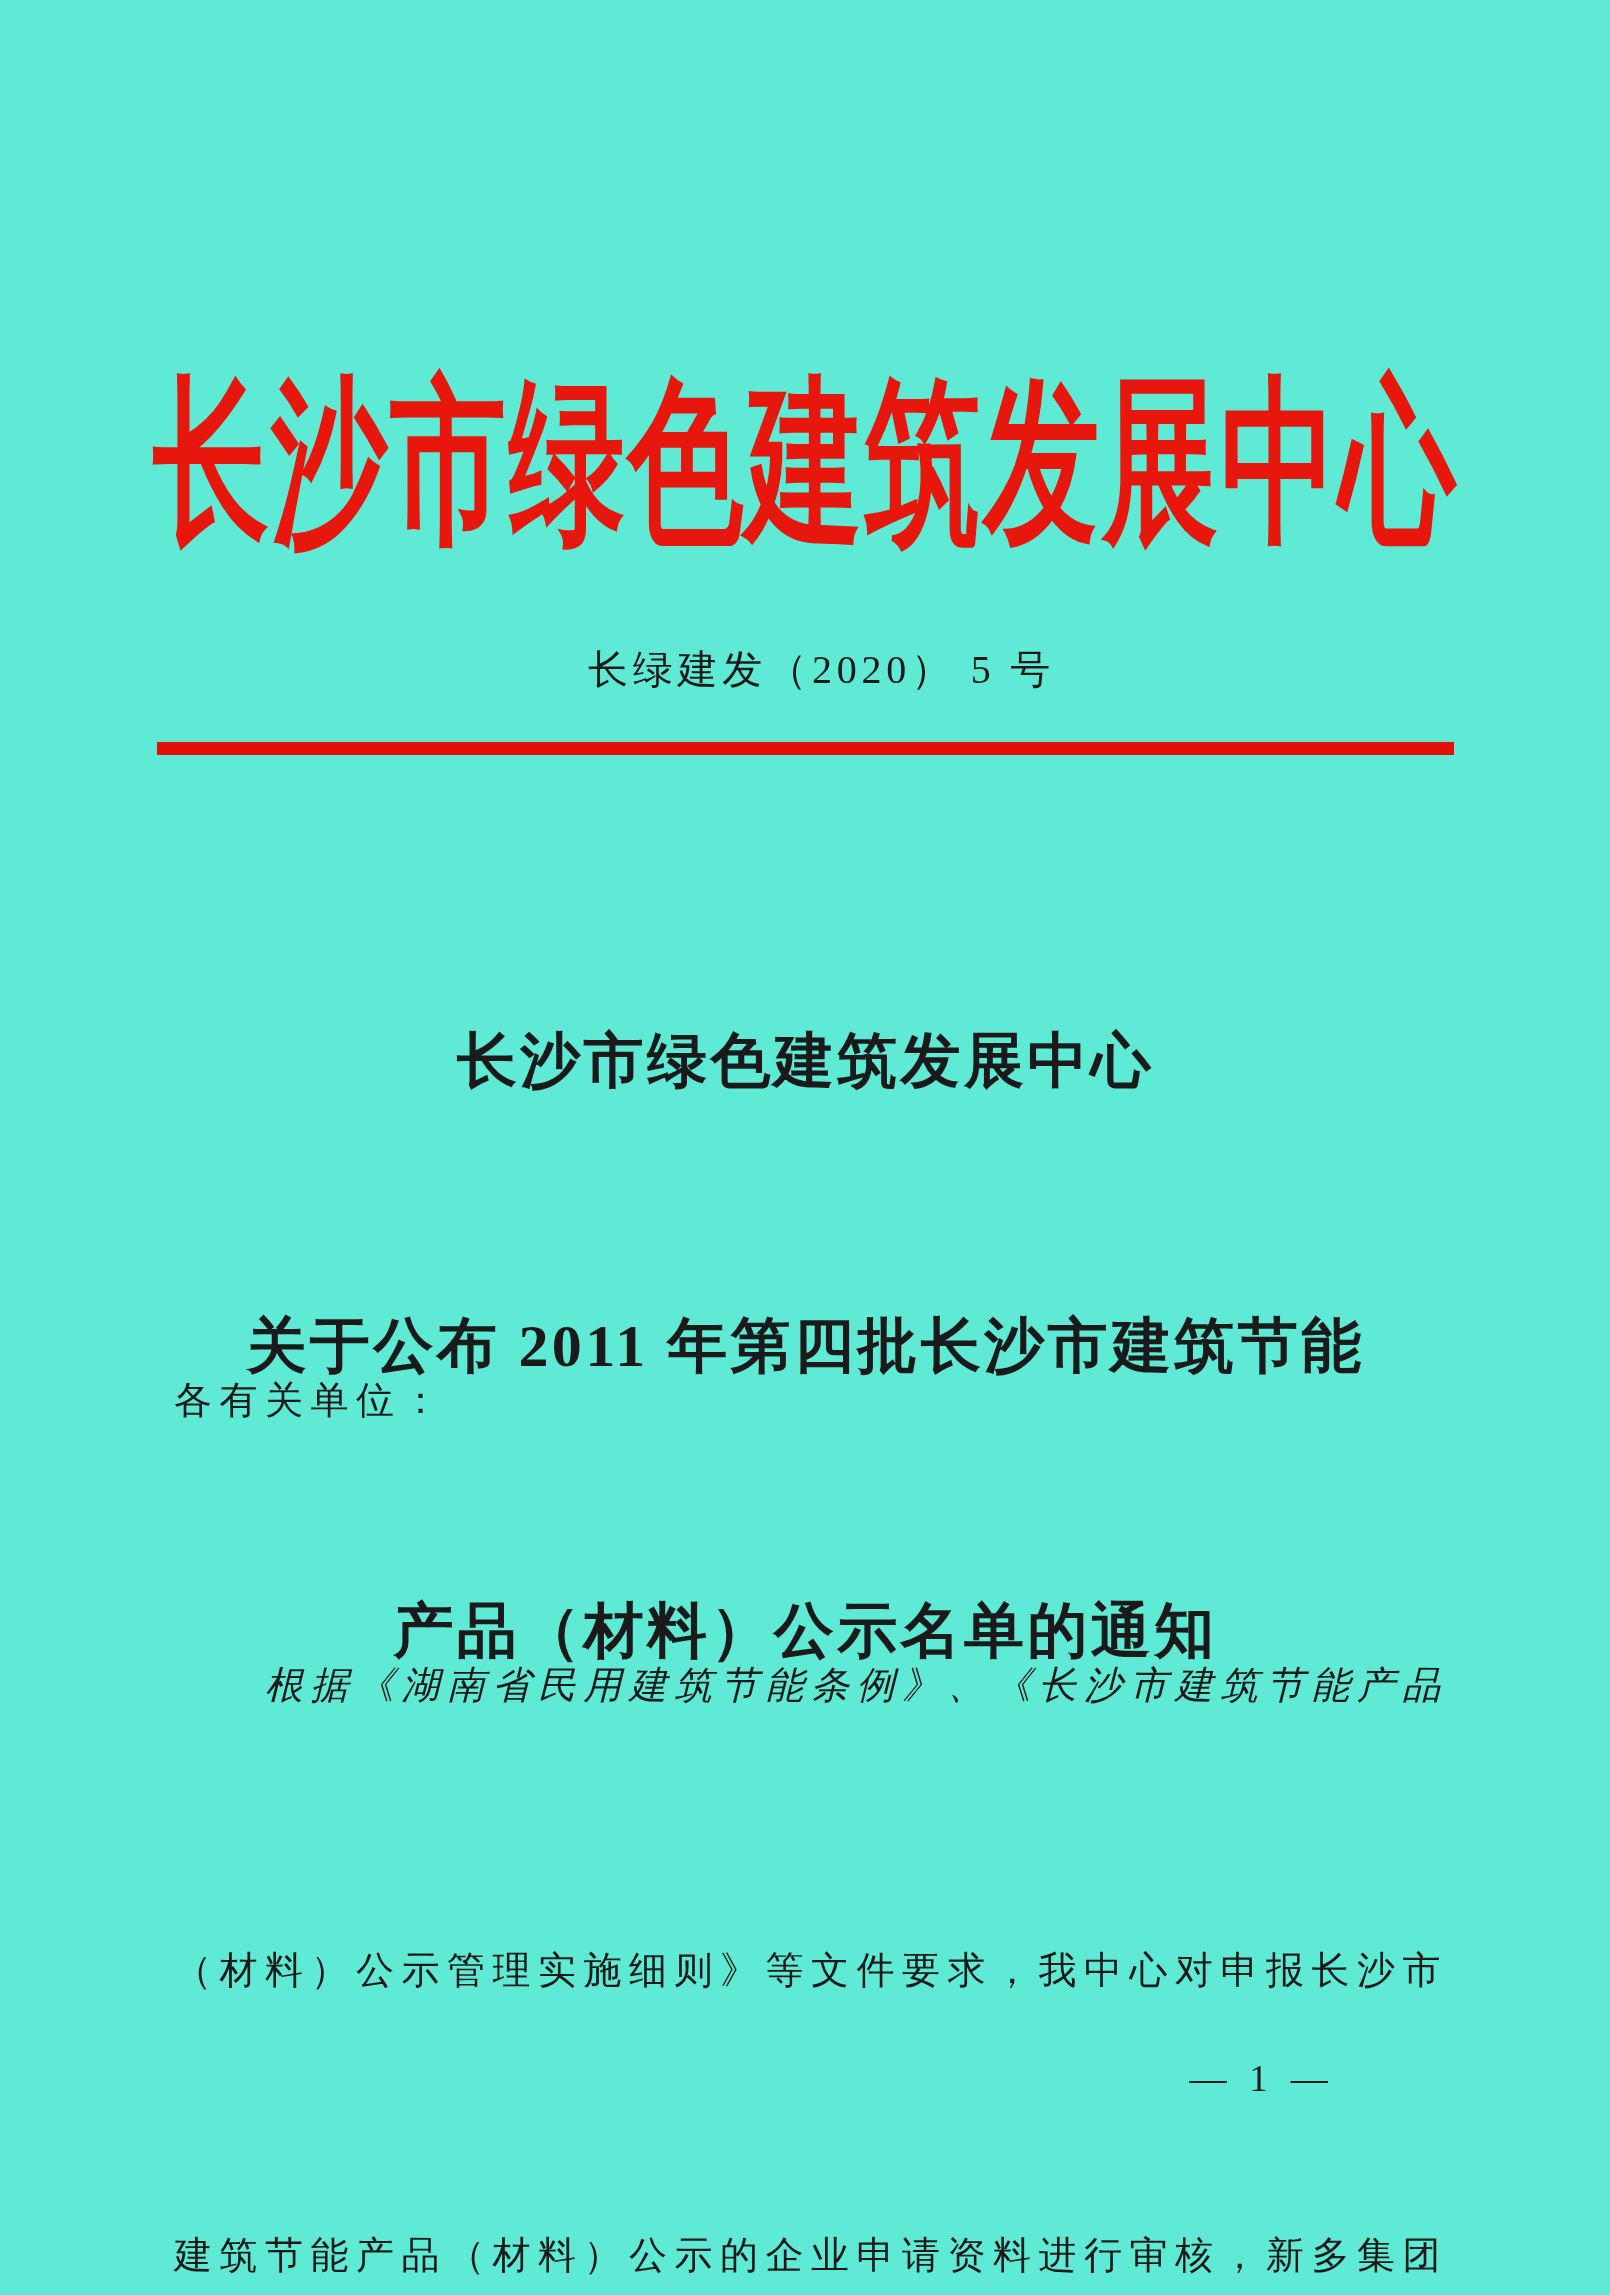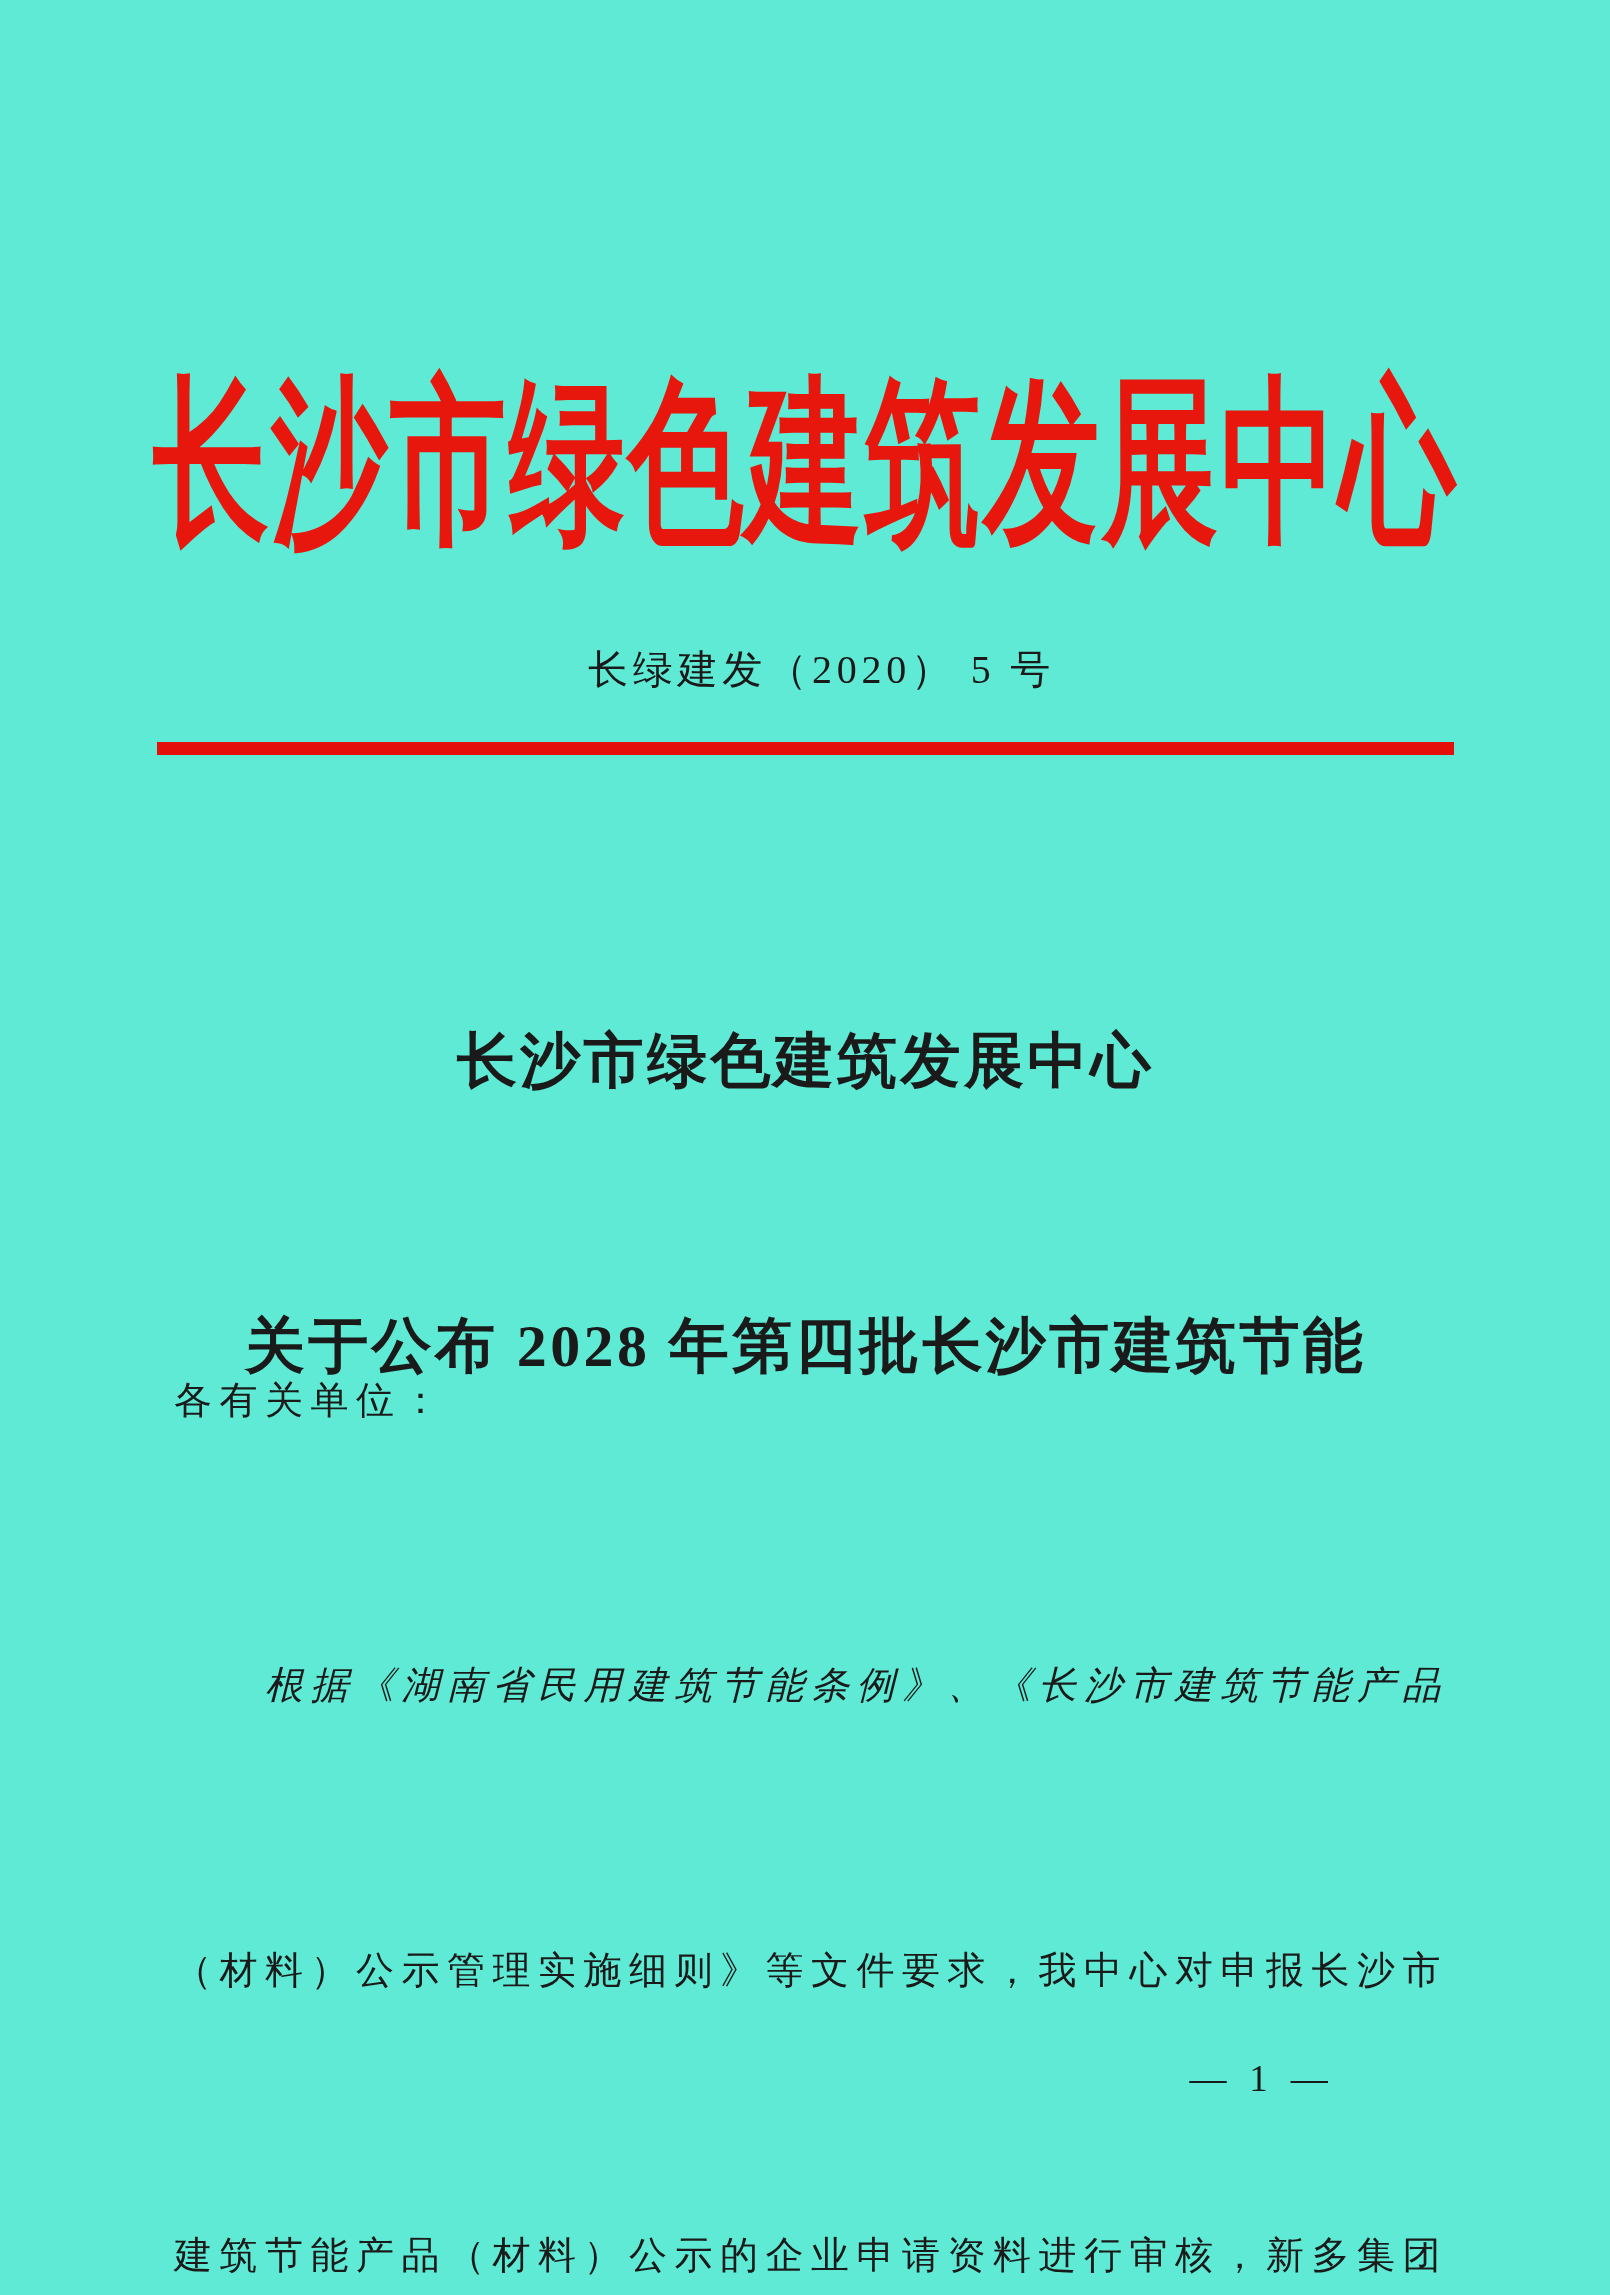--- a/index.html
+++ b/index.html
@@ -103,21 +103,22 @@
 <div class="page">
 
   <div class="agency-title">长沙市绿色建筑发展中心</div>
 
   <div class="doc-number">长绿建发（2020） 5 号</div>
 
   <div class="red-divider"></div>
 
   <div class="notice-title">
     <div class="title-line">长沙市绿色建筑发展中心</div>
-    <div class="title-line">关于公布 2028 年第四批长沙市建筑节能</div>
+    <div class="title-line">关于公布 2011 年第四批长沙市建筑节能</div>
+    <div class="title-line">产品（材料）公示名单的通知</div>
   </div>
 
   <div class="body-text">
     <span class="line">各有关单位：</span>
     <span class="line indent">根据《湖南省民用建筑节能条例》、《长沙市建筑节能产品</span>
     <span class="line">（材料）公示管理实施细则》等文件要求，我中心对申报长沙市</span>
     <span class="line">建筑节能产品（材料）公示的企业申请资料进行审核，新多集团</span>
     
     
     

